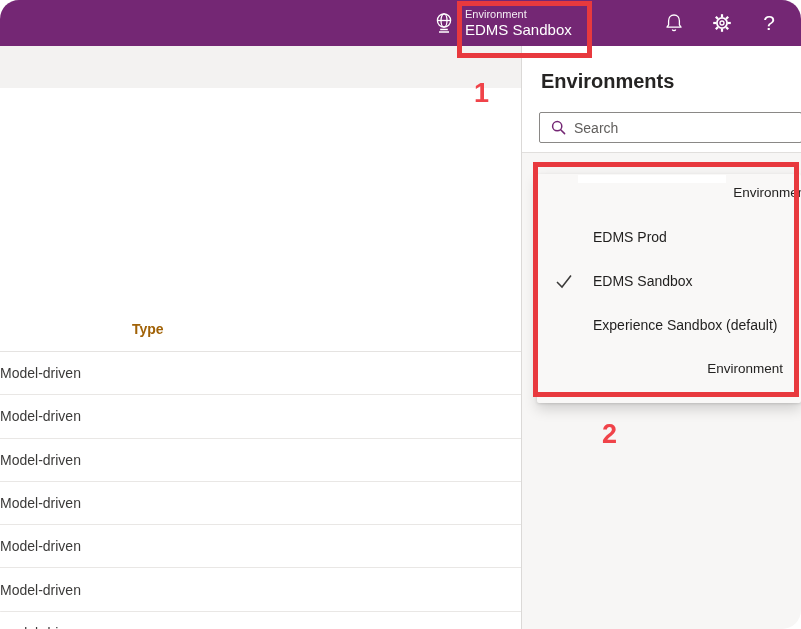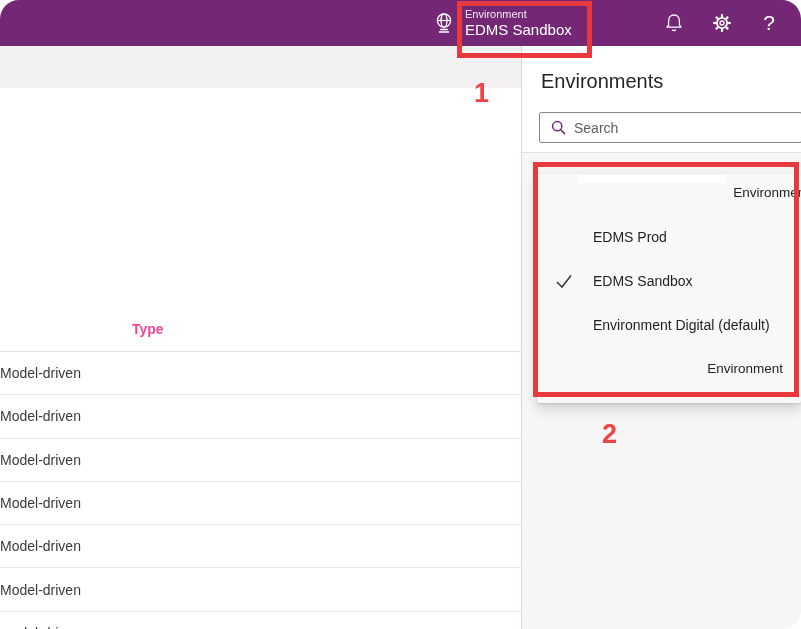--- a/index.html
+++ b/index.html
@@ -12,28 +12,28 @@
   .env-globe{margin:0 10px 0 6px;}
   .env-text{display:flex;flex-direction:column;justify-content:center;line-height:1.15;}
   .env-label{font-size:11px;color:rgba(255,255,255,.92);}
   .env-value{font-size:15px;color:#fff;}
   .topbar-btn{position:absolute;top:0;height:46px;width:36px;display:flex;align-items:center;justify-content:center;cursor:pointer;}
   .help-glyph{font-size:21px;color:#fff;font-weight:300;}
 
   
   .substrip{position:absolute;left:0;top:46px;width:521px;height:42px;background:#f3f2f1;}
   .main{position:absolute;left:0;top:88px;width:521px;height:541px;background:#fff;}
-  .col-header{position:absolute;left:132px;top:233px;font-size:14px;font-weight:700;color:#ec4899;}
+  .col-header{position:absolute;left:132px;top:233px;font-size:14px;font-weight:700;color:#a16207;}
   .grid{position:absolute;left:0;top:263px;width:521px;border-top:1px solid #e5e3e1;}
   .grid-row{height:43.3px;display:flex;align-items:center;font-size:14px;color:#3b3a39;border-bottom:1px solid #e9e7e5;background:#fff;cursor:pointer;}
 
   
   .panel{position:absolute;left:521px;top:46px;width:280px;height:583px;background:#f7f6f5;border-left:1px solid #dbd9d7;}
   .panel-head{position:absolute;left:0;top:0;width:280px;height:106px;background:#fff;}
-  .panel-title{position:absolute;left:19px;top:24px;margin:0;font-size:20px;font-weight:400;color:#252423;}
+  .panel-title{position:absolute;left:19px;top:24px;margin:0;font-size:20px;font-weight:700;color:#252423;}
   .searchbox{position:absolute;left:17px;top:66px;width:263px;height:31px;background:#fff;border:1px solid #8a8886;border-radius:2px;display:flex;align-items:center;}
   .searchbox svg{margin:0 8px 0 11px;flex:0 0 auto;}
   .searchbox input{border:none;outline:none;background:transparent;font-size:14px;color:#000000;width:200px;padding:0;}
   .searchbox input::placeholder{color:#605e5c;}
   .panel-divider{position:absolute;left:0;top:106px;width:280px;height:1px;background:#e1dfdd;}
 
   
   .callout{position:absolute;left:537px;top:174px;width:264px;height:229px;background:#f9f8f7;border-radius:2px;box-shadow:0 6px 14px rgba(0,0,0,.16),0 1px 3px rgba(0,0,0,.12);}
   .callout-beak{position:absolute;left:41px;top:1px;width:148px;height:8px;background:#fff;}
   .group-label{position:absolute;font-size:13.5px;color:#252423;}
@@ -158,21 +158,21 @@
     </div>
 
     <div class="env-item" style="top:85px;">
       <svg class="check" width="22" height="22" viewBox="0 0 22 22">
         <polyline points="4,12 9,17 18,5.5" fill="none" stroke="#3b3a39" stroke-width="1.5"></polyline>
       </svg>
       <span>EDMS Sandbox</span>
     </div>
 
     <div class="env-item" style="top:129px;">
-      <span>Environment Digital (default)</span>
+      <span>Experience Sandbox (default)</span>
     </div>
 
     <div class="group-label bottom">Environment</div>
   </div>
 
   <div class="anno-box one"></div>
   <div class="anno-num one">1</div>
   <div class="anno-box two"></div>
   <div class="anno-num two">2</div>
 

